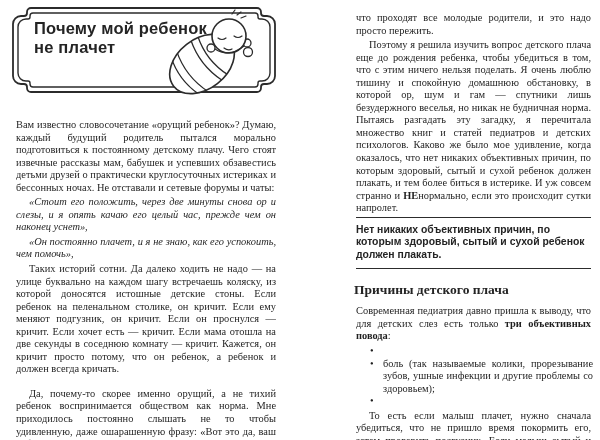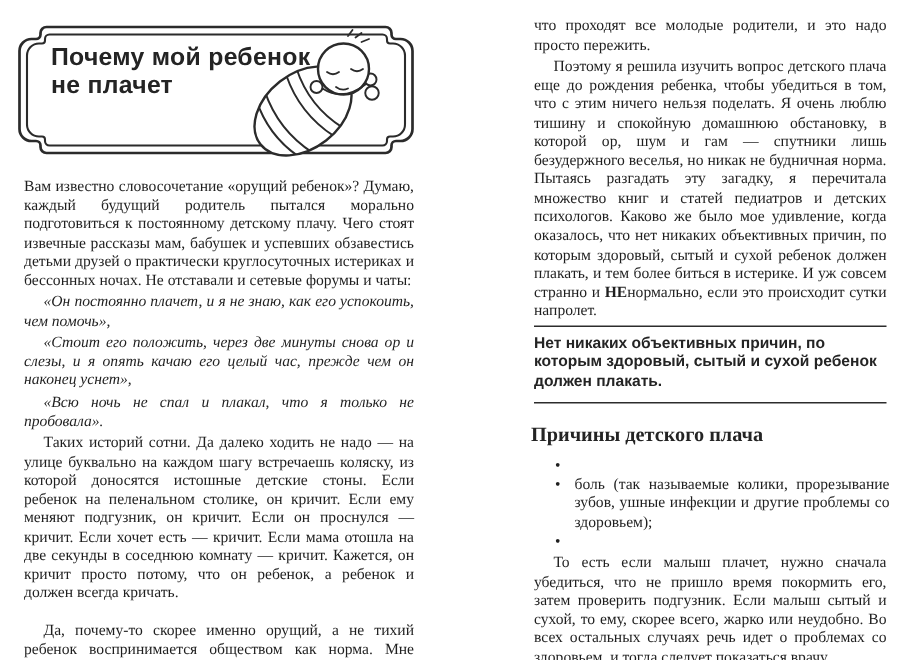--- a/index.html
+++ b/index.html
@@ -1,19 +1,19 @@
 <!DOCTYPE html>
 <html><head>
 <meta charset="utf-8">
 <style>
   html,body{margin:0;padding:0;background:#ffffff;}
   .spread{position:relative;width:600px;height:440px;background:#ffffff;overflow:hidden;
           font-family:"Liberation Serif",serif;color:#1f1f1f;}
   
-  .title-box{position:absolute;left:10px;top:15px;width:268px;height:90px;}
+  .title-box{position:absolute;left:10px;top:5px;width:268px;height:90px;}
   .title-box svg{position:absolute;left:0;top:0;}
   .chapter-title{position:absolute;left:24px;top:14px;width:178px;margin:0;
       font-family:"Liberation Sans",sans-serif;font-weight:bold;
       font-size:16.5px;line-height:1.18;color:#242424;letter-spacing:.2px;}
   .left-body{position:absolute;left:14px;top:117px;width:264px;}
   .right-body{position:absolute;left:354px;top:10px;width:239px;}
   .body p{margin:2px;font-size:10.4px;line-height:12.55px;text-align:justify;}
   .indent{text-indent:13px;}
   .quote{font-style:italic;text-indent:13px;}
   .gap{margin-top:12px !important;}
@@ -67,40 +67,40 @@
           <path d="M 214 43 Q 218 46 222 44" stroke-width="1.2"></path>
           <path d="M 205 44 Q 219 53 234 41" stroke-width="1.3"></path>
           <circle cx="238" cy="47" r="4.5" fill="#ffffff" stroke-width="1.3"></circle>
         </g>
       </svg>
       <h1 class="chapter-title">Почему мой ребенок не плачет</h1>
     </div>
 
     <div class="body left-body">
       <p>Вам известно словосочетание «орущий ребенок»? Думаю, каждый будущий родитель пытался морально подготовиться к постоянному детскому плачу. Чего стоят извечные рассказы мам, бабушек и успевших обзавестись детьми друзей о практически круглосуточных истериках и бессонных ночах. Не отставали и сетевые форумы и чаты:</p>
+      <p class="quote">«Стоит его положить, через две минуты снова ор и слезы, и я опять качаю его целый час, прежде чем он наконец уснет»,</p>
       <p class="quote">«Он постоянно плачет, и я не знаю, как его успокоить, чем помочь»,</p>
-      <p class="quote">«Стоит его положить, через две минуты снова ор и слезы, и я опять качаю его целый час, прежде чем он наконец уснет»,</p>
-      <p class="quote">«Всю ночь не спал и плакал, что я только не пробовала».</p>
       <p class="indent">Таких историй сотни. Да далеко ходить не надо — на улице буквально на каждом шагу встречаешь коляску, из которой доносятся истошные детские стоны. Если ребенок на пеленальном столике, он кричит. Если ему меняют подгузник, он кричит. Если он проснулся — кричит. Если хочет есть — кричит. Если мама отошла на две секунды в соседнюю комнату — кричит. Кажется, он кричит просто потому, что он ребенок, а ребенок и должен всегда кричать.</p>
       <p class="indent gap">Да, почему-то скорее именно орущий, а не тихий ребенок воспринимается обществом как норма. Мне приходилось постоянно слышать не то чтобы удивленную, даже ошарашенную фразу: «Вот это да, ваш ребенок совсем не плачет!» Ведь люди привыкли к тому, что постоянный детский плач — это то, через</p>
     </div>
 
     <div class="pn pn-left">10</div>
   </section>
 
   <section>
 
     <div class="body right-body">
       <p>что проходят все молодые родители, и это надо просто пережить.</p>
       <p class="indent"><span>Поэтому я решила изучить вопрос детского плача еще до рождения ребенка, чтобы убедиться в том, что с этим ничего нельзя поделать. Я очень люблю тишину и спокойную домашнюю обстановку, в которой ор, шум и гам — спутники лишь безудержного веселья, но никак не будничная норма. Пытаясь разгадать эту загадку, я перечитала множество книг и статей педиатров и детских психологов. Каково же было мое удивление, когда оказалось, что нет никаких объективных причин, по которым здоровый, сытый и сухой ребенок должен плакать, и тем более биться в истерике. И уж совсем странно и </span><b>НЕ</b><span>нормально, если это происходит сутки напролет.</span></p>
 
       <p class="callout">Нет никаких объективных причин, по которым здоровый, сытый и сухой ребенок должен плакать.</p>
 
       <h2 class="section-heading">Причины детского плача</h2>
 
+      <p><span>Современная педиатрия давно пришла к выводу, что для детских слез есть только </span><b>три объективных повода</b><span>:</span></p>
 
       <div>
         <div class="bullet-row">
           <span class="bullet-marker">•</span>
         </div>
         <div class="bullet-row">
           <span class="bullet-marker">•</span>
           <span class="bullet-text">боль (так называемые колики, прорезывание зубов, ушные инфекции и другие проблемы со здоровьем);</span>
         </div>
         <div class="bullet-row">

